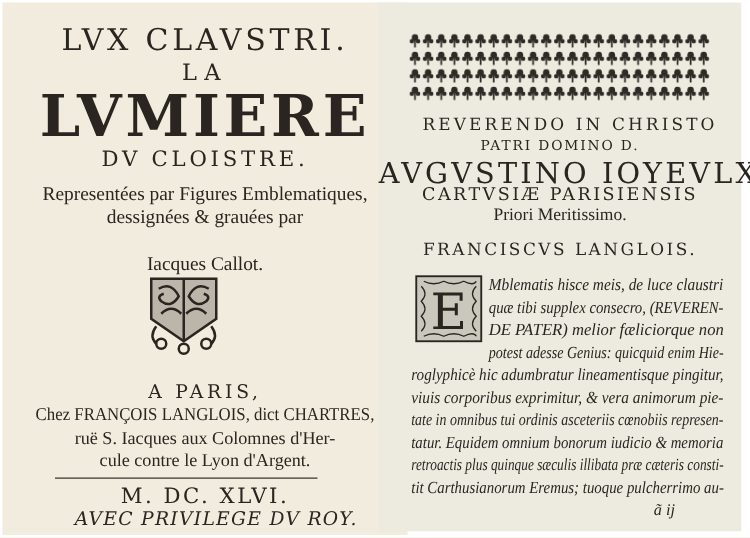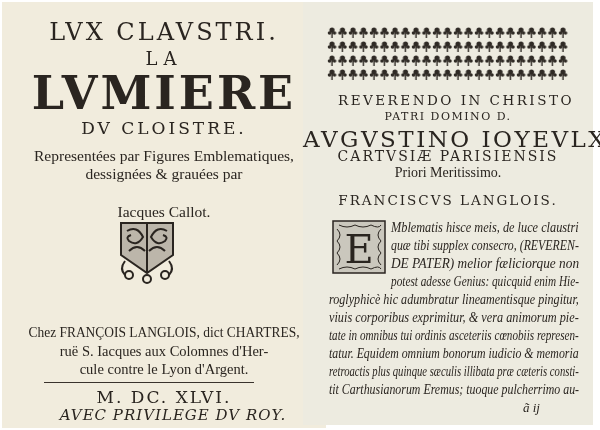--- a/index.html
+++ b/index.html
@@ -60,20 +60,21 @@
       <path d="M14 34 q8 -8 16 0"></path>
         <path d="M50 34 q-8 -8 -16 0"></path>
       <circle cx="14" cy="58" r="4"></circle>
         <circle cx="32" cy="62" r="4"></circle>
         <circle cx="50" cy="58" r="4"></circle>
       <path d="M10 44 q-6 8 0 14"></path>
         <path d="M54 44 q6 8 0 14"></path>
     </g>
   </svg>
 
+  <div class="center p1">A PARIS,</div>
   <div class="center pub p2" style="transform: scaleX(0.926941); transform-origin: center top;">Chez FRANÇOIS LANGLOIS, dict CHARTRES,</div>
   <div class="center pub p3">ruë S. Iacques aux Colomnes d'Her-</div>
   <div class="center pub p4">cule contre le Lyon d'Argent.</div>
   <div class="rule"></div>
   <div class="center d1">M. DC. XLVI.</div>
   <div class="center d2">AVEC PRIVILEGE DV ROY.</div>
 </div>
 
 <div class="page" id="right-page">
   <svg class="band" viewBox="0 0 241 56">

